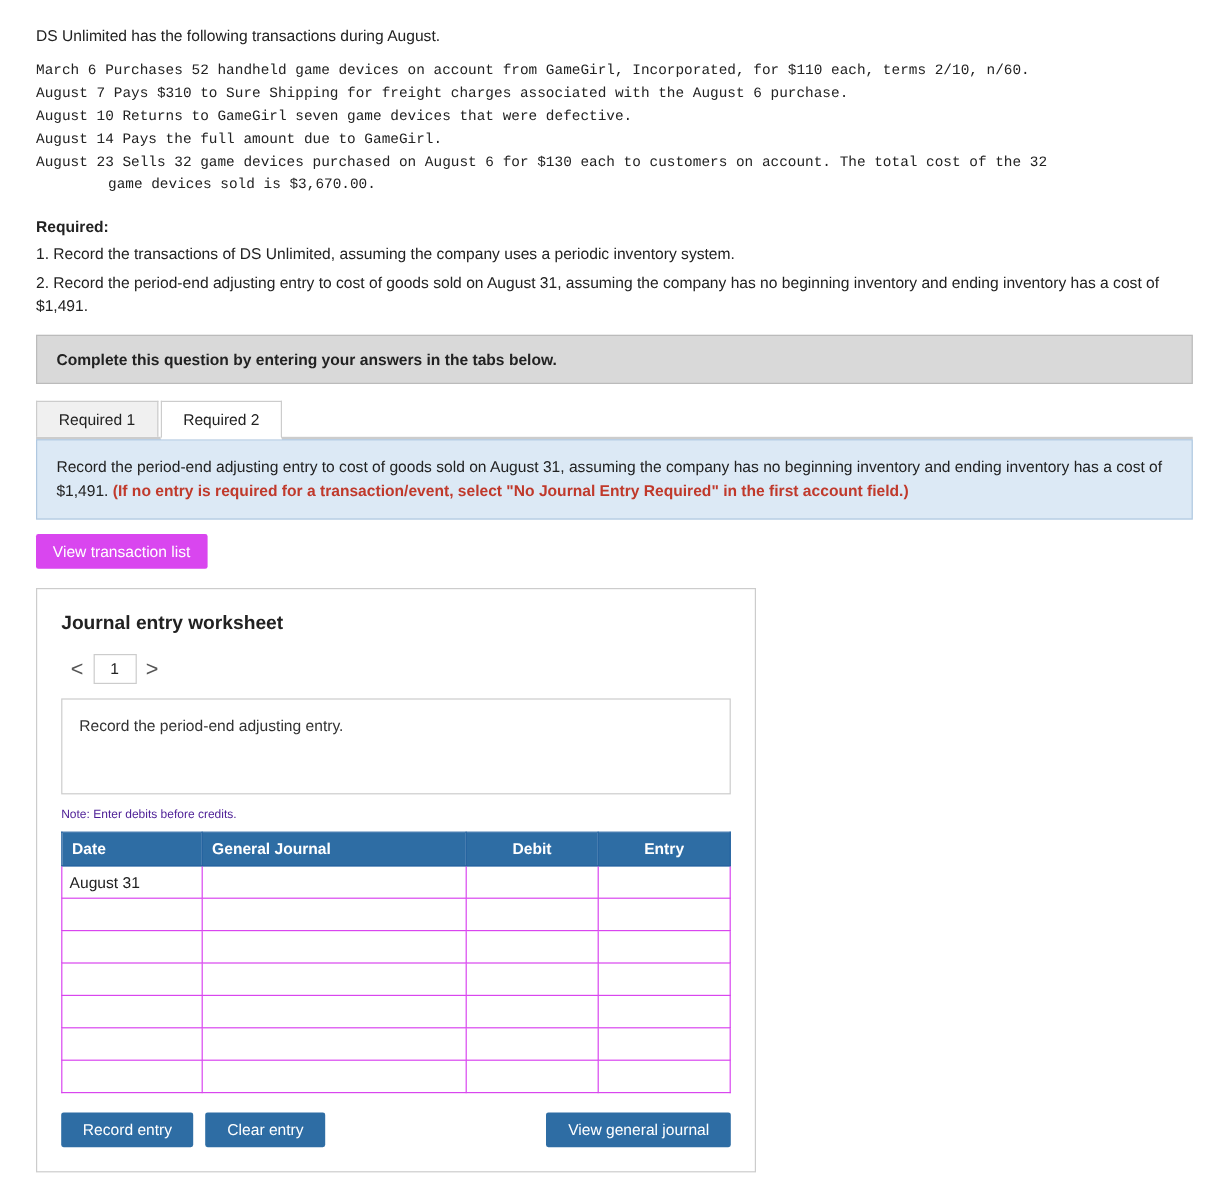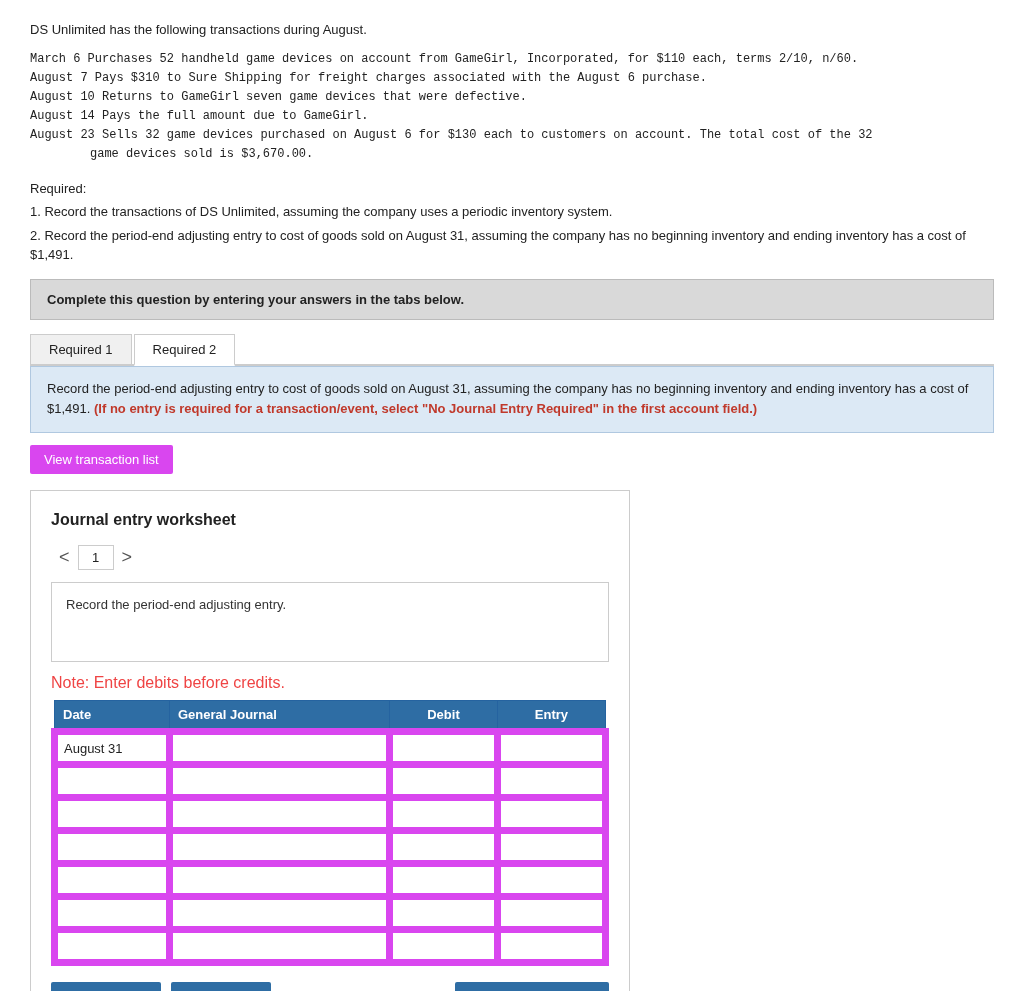--- a/index.html
+++ b/index.html
@@ -24,21 +24,21 @@
     }
     .required-section {
       margin-bottom: 14px;
     }
     .required-section p {
       margin-bottom: 4px;
       font-size: 13px;
       line-height: 1.5;
     }
     .required-section strong {
-      font-weight: normal;
+      font-weight: bold;
     }
     .complete-box {
       background: #d9d9d9;
       border: 1px solid #bbb;
       padding: 12px 16px;
       margin-bottom: 14px;
       font-size: 13px;
       font-weight: bold;
     }
     .tabs-row {
@@ -117,42 +117,42 @@
     }
     .entry-description-box {
       border: 1px solid #ccc;
       padding: 14px;
       font-size: 13px;
       min-height: 80px;
       margin-bottom: 12px;
       color: #333;
     }
     .note-text {
-      color: #ef4444;
-      font-size: 16px;
+      color: #4c1d95;
+      font-size: 10px;
       margin-bottom: 8px;
     }
     .journal-table {
       width: 100%;
       border-collapse: collapse;
       font-size: 13px;
       margin-bottom: 16px;
     }
     .journal-table thead th {
       background: #2e6da4;
       color: #fff;
       padding: 6px 8px;
       text-align: left;
       border: 1px solid #2563a0;
     }
     .journal-table thead th.center {
       text-align: center;
     }
     .journal-table tbody td {
-      border: 7px solid #d946ef;
+      border: 1px solid #d946ef;
       height: 20px;
       padding: 2px 6px;
     }
     .journal-table tbody td input {
       width: 100%;
       border: none;
       outline: none;
       font-size: 13px;
       background: transparent;
       height: 22px;

